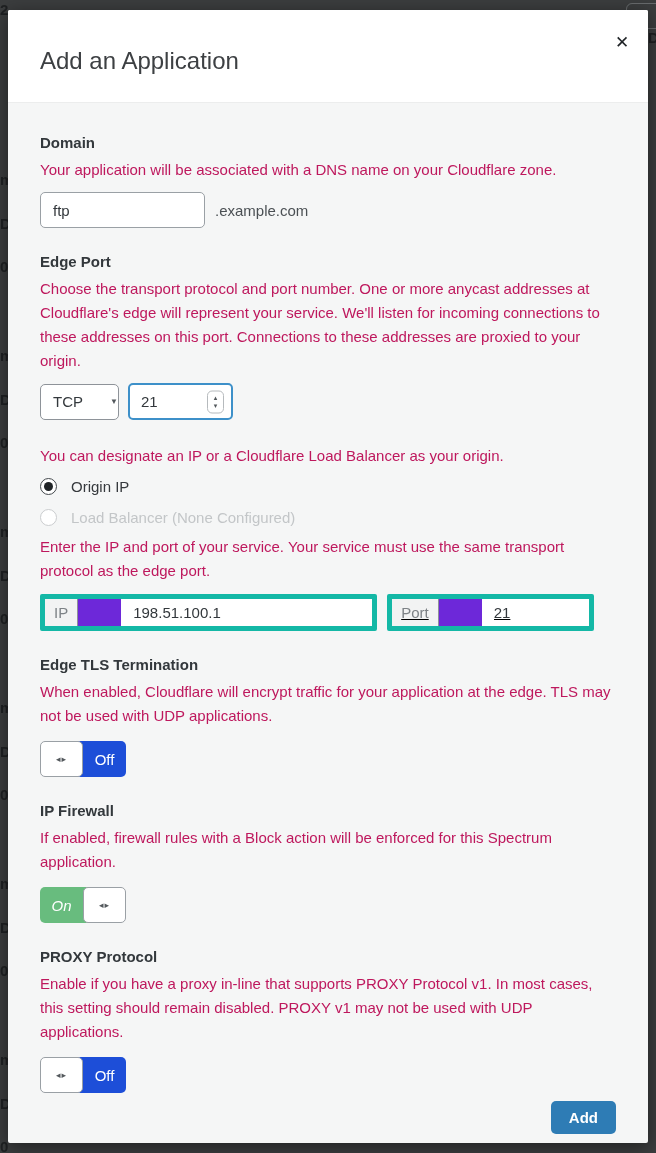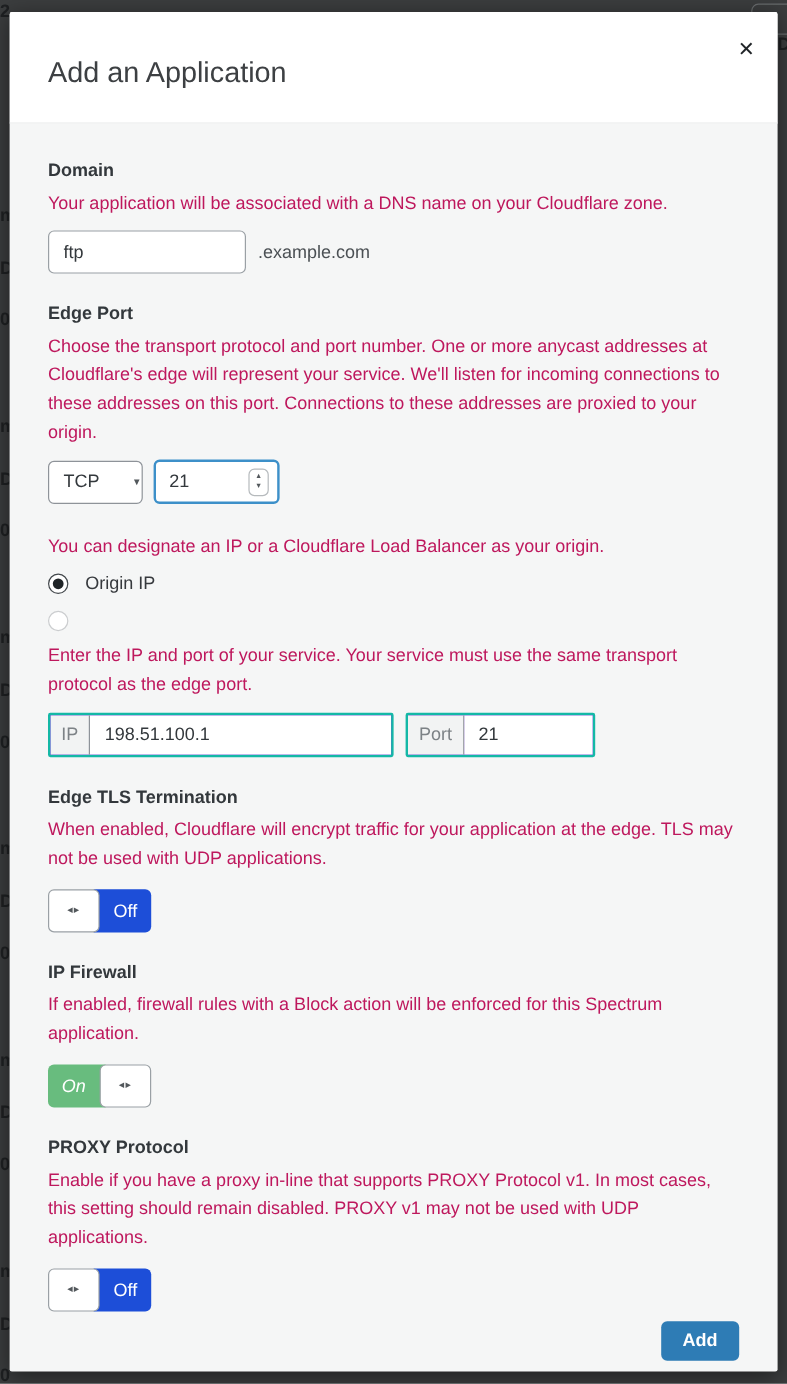--- a/index.html
+++ b/index.html
@@ -154,27 +154,28 @@
   .radio-circle .dot { width: 9px; height: 9px; border-radius: 50%; background: #202427; }
   .radio-row.disabled .radio-circle { border-color: #cbcdcf; }
   .radio-label { margin-left: 14px; font-size: 15px; color: #36393d; }
   .radio-row.disabled .radio-label { color: #c3c6c8; }
   .radio-row.disabled { cursor: default; }
 
   
   .group-row { display: flex; align-items: center; margin-top: 11px; }
   .input-group {
     display: inline-flex;
-    border: 2px solid #14b8a6;
+    border: 5px solid #14b8a6;
     border-radius: 2px;
     height: 37px;
     background: #6d28d9;
     overflow: hidden;
-  }
-  .input-group + .input-group { margin-left: 10px; }
+    gap: 43px;
+  }
+  .input-group + .input-group { margin-left: 10px; text-decoration: underline; }
   .addon {
     background: #f2f3f3;
     color: #7d8286;
     font-size: 15px;
     display: flex; align-items: center;
     padding: 0 9px;
     border-right: 1px solid #8e9399;
   }
   .input-group input {
     border: none; outline: none;
@@ -306,20 +307,21 @@
       <p class="desc">You can designate an IP or a Cloudflare Load Balancer as your origin.</p>
 
       <div class="radio-row">
         <span class="radio-circle">
             <span class="dot"></span>
           </span>
         <span class="radio-label">Origin IP</span>
       </div>
       <div class="radio-row disabled">
         <span class="radio-circle"></span>
+        <span class="radio-label">Load Balancer (None Configured)</span>
       </div>
 
       <p class="desc">Enter the IP and port of your service. Your service must use the same transport protocol as the edge port.</p>
 
       <div class="group-row">
         <div class="input-group">
           <span class="addon">IP</span>
           <input class="ip-field" type="text" value="198.51.100.1" style="">
         </div>
         <div class="input-group">

